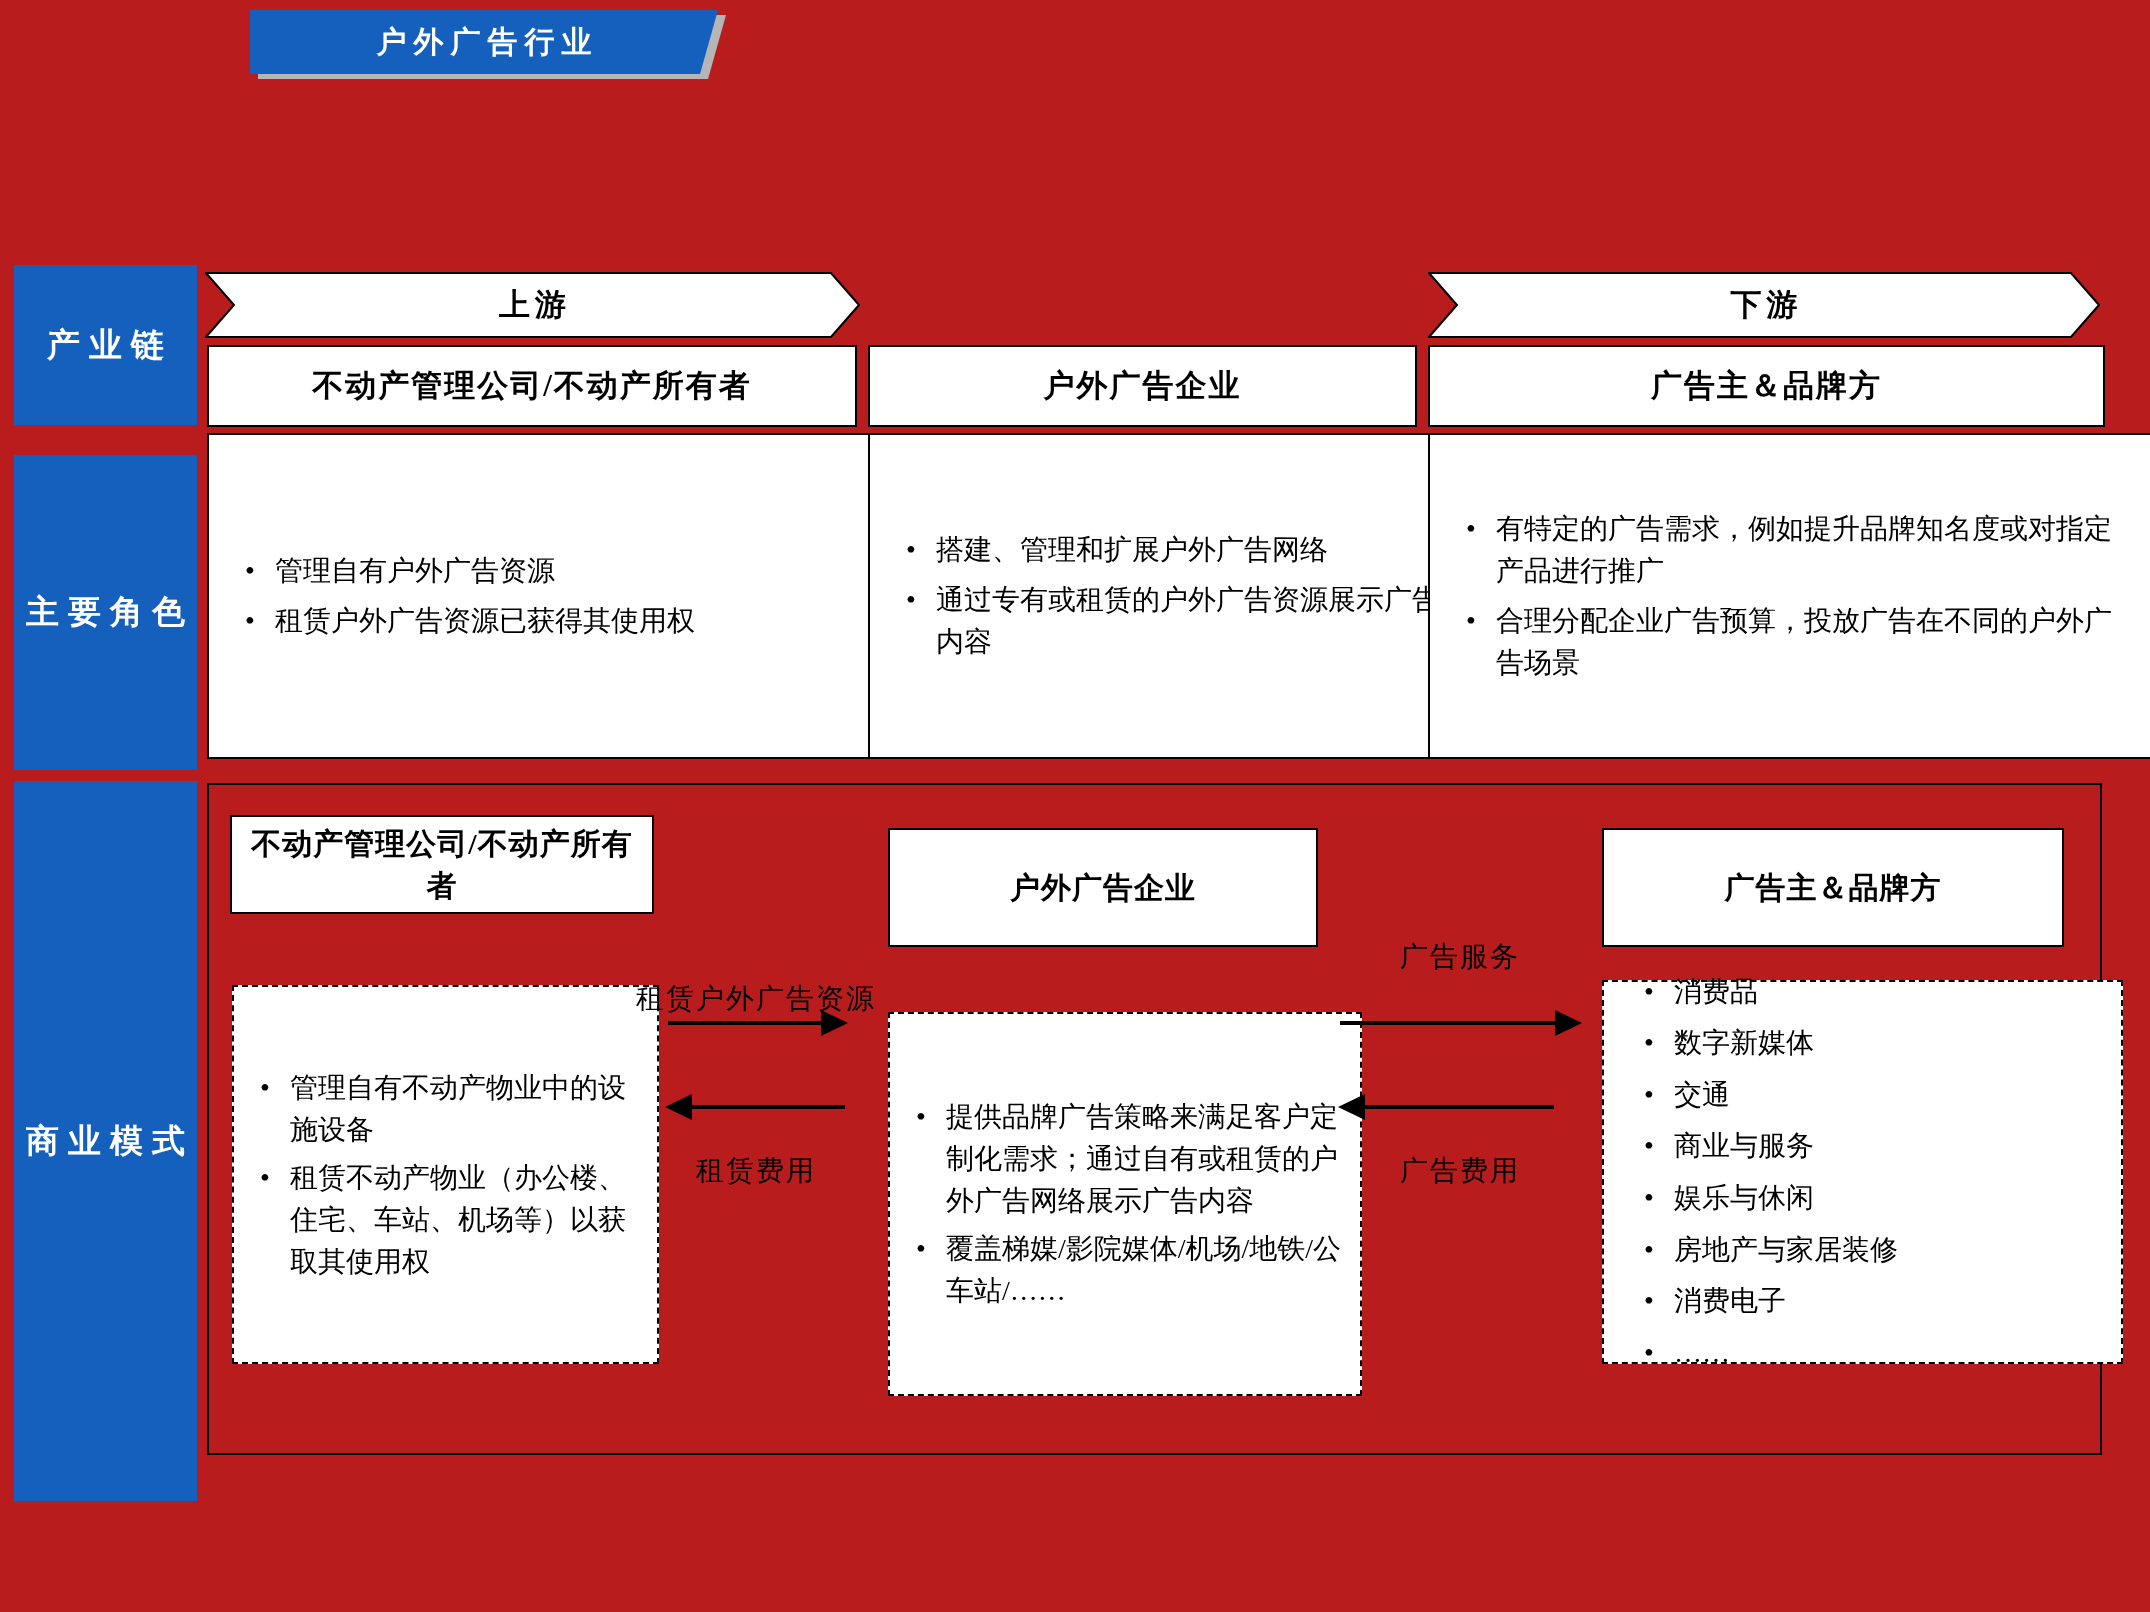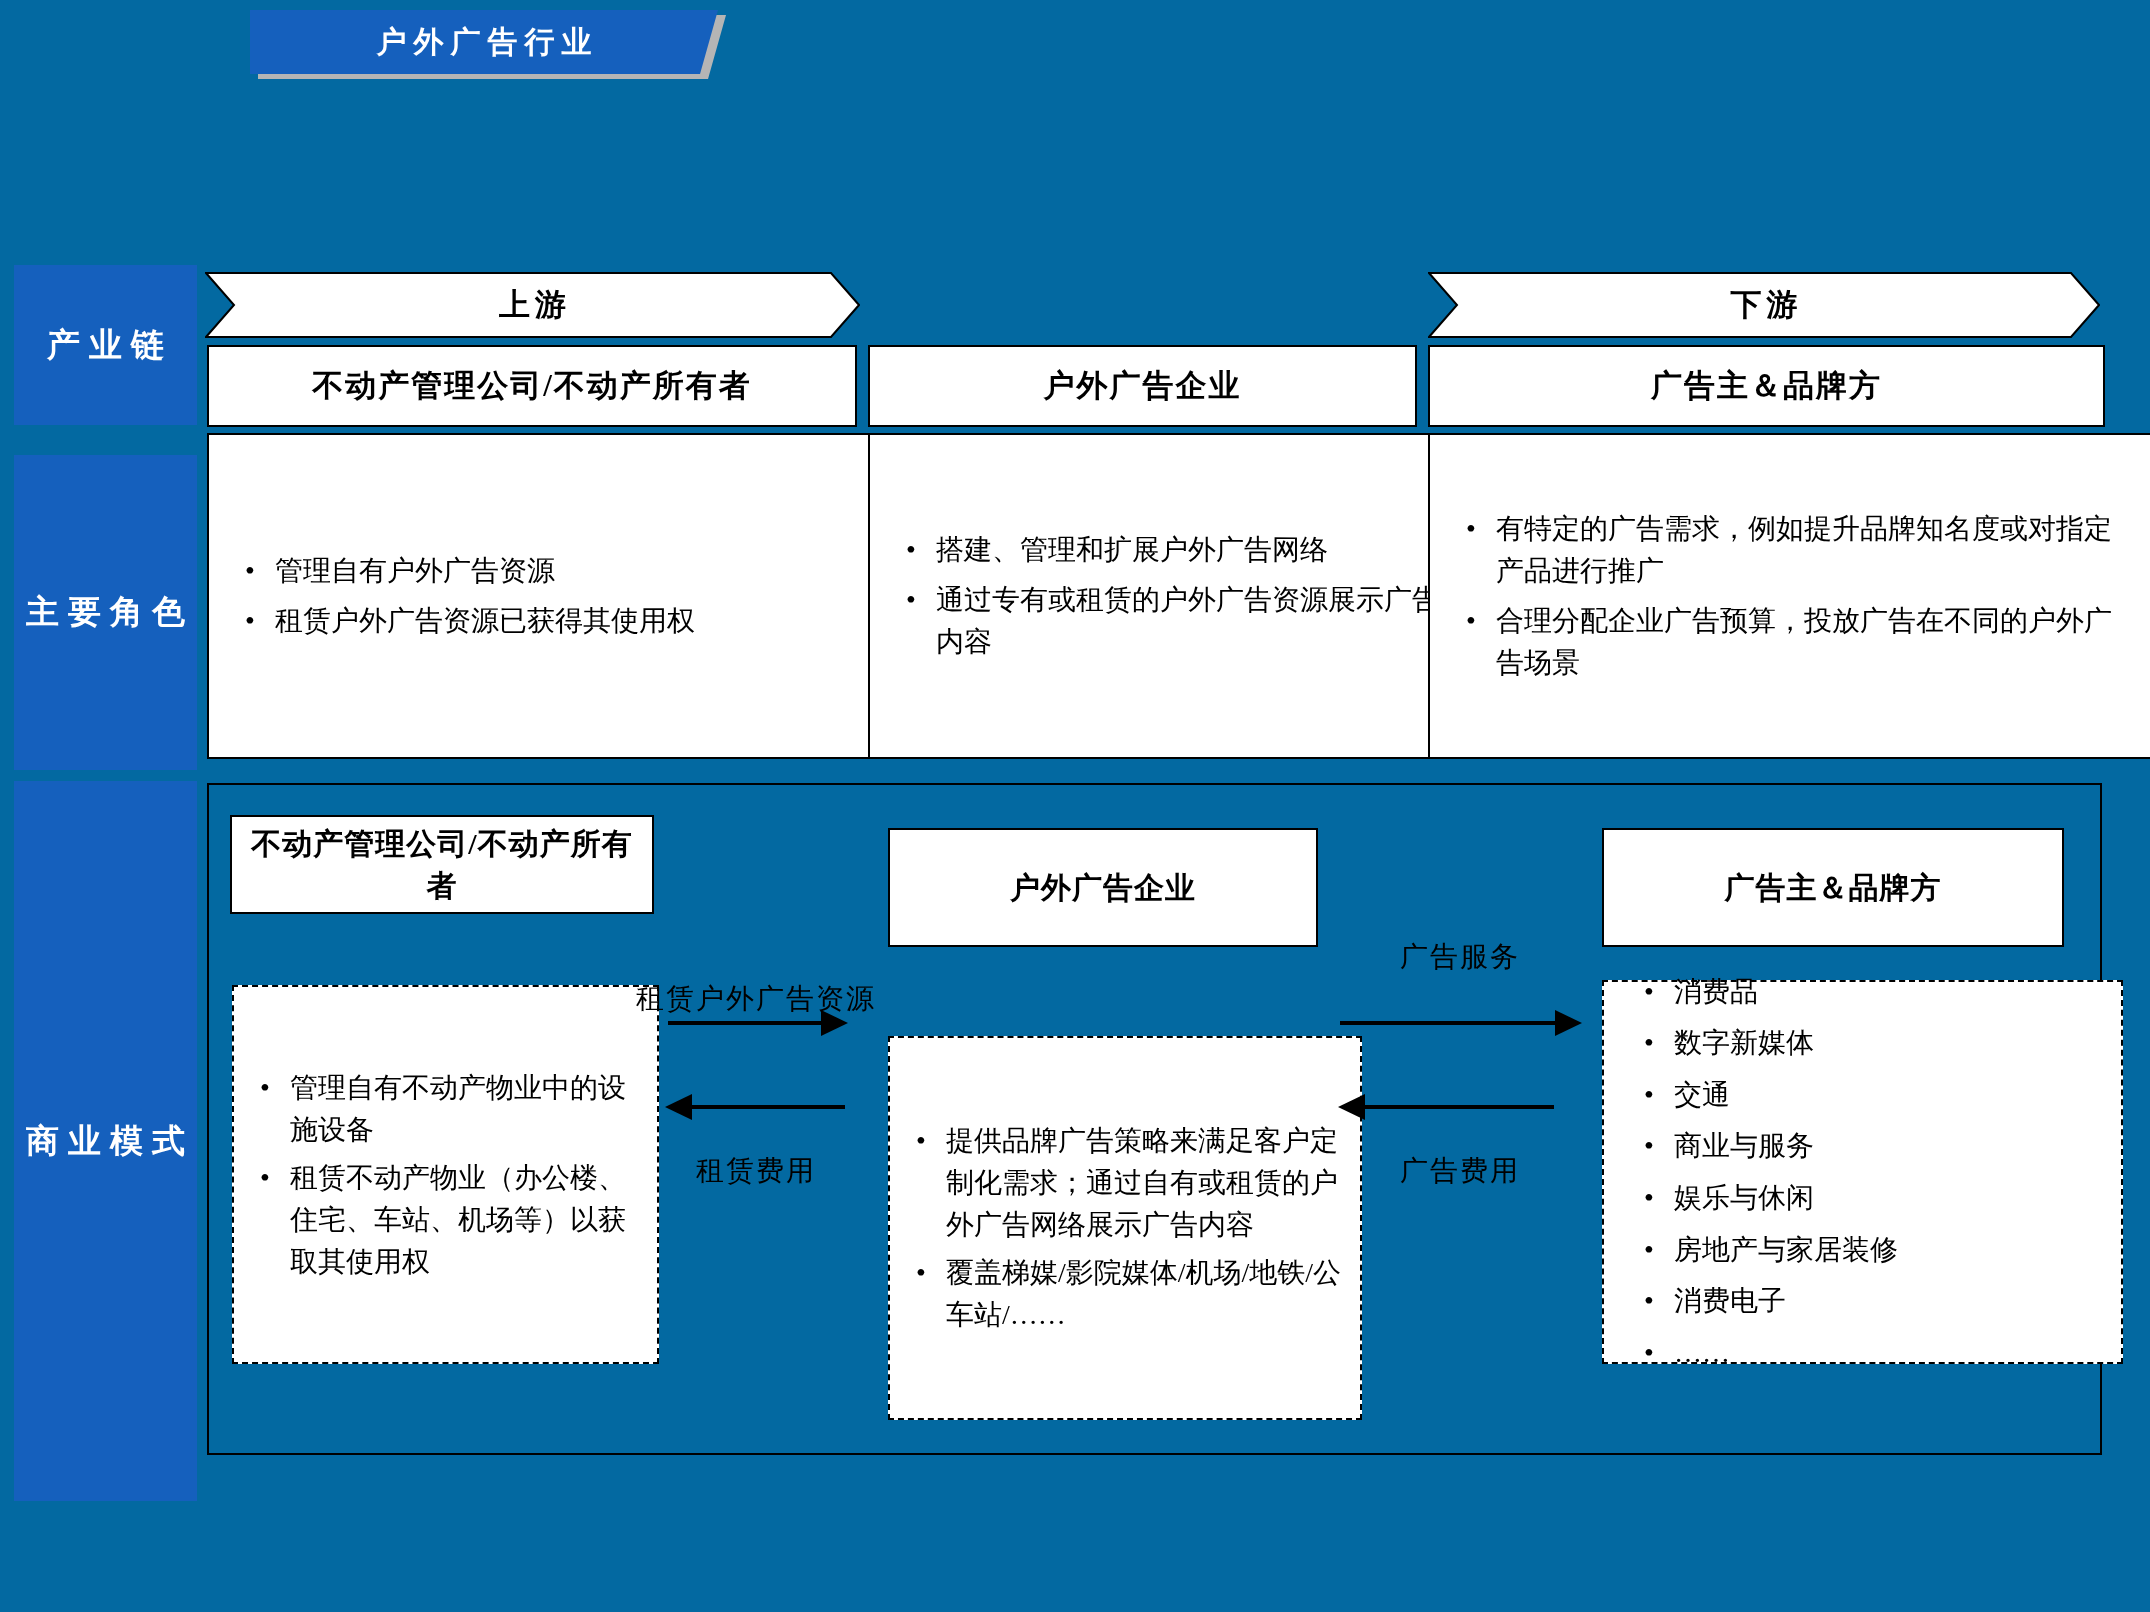--- a/index.html
+++ b/index.html
@@ -2,21 +2,21 @@
 <html><head>
 <meta charset="utf-8">
 <style>
   :root{
     --blue:#1560BD;
     --gold:#FFB20D;
     --ink:#000;
   }
   html,body{margin:0;padding:0;background:#fff;}
   .stage{
-    position:relative;width:2150px;height:1612px;background:#0369a1;
+    position:relative;width:2150px;height:1612px;background:#b91c1c;
     font-family:"Liberation Serif","DejaVu Serif",serif;color:var(--ink);
     overflow:hidden;
   }
   
   .banner{position:absolute;left:250px;top:10px;width:468px;height:64px;}
   .banner .shadow{position:absolute;inset:0;transform:translate(8px,5px);background:#b5b5b5;
     clip-path:polygon(0 0,100% 0,calc(100% - 18px) 100%,0 100%);}
   .banner .face{position:absolute;inset:0;background:var(--blue);
     clip-path:polygon(0 0,100% 0,calc(100% - 18px) 100%,0 100%);
     display:flex;align-items:center;justify-content:center;}
@@ -59,21 +59,21 @@
   .bm-outer{position:absolute;left:207px;top:783px;width:1891px;height:668px;border:2px solid var(--ink);}
   .bm-title{position:absolute;border:2px solid var(--ink);background:#fff;
     display:flex;align-items:center;justify-content:center;text-align:center;
     font-weight:bold;font-size:30px;line-height:1.4;letter-spacing:1px;}
   #bmt1{left:230px;top:815px;width:388px;height:95px;padding:0 16px;}
   #bmt2{left:888px;top:828px;width:426px;height:115px;}
   #bmt3{left:1602px;top:828px;width:458px;height:115px;}
   .bm-dash{position:absolute;border:2px dashed var(--ink);background:#fff;
     display:flex;flex-direction:column;justify-content:center;gap:6px;font-size:28px;line-height:1.5;}
   #bmd1{left:232px;top:985px;width:381px;height:375px;padding:0 16px 0 26px;}
-  #bmd2{left:888px;top:1036px;width:428px;height:380px;padding:0 16px 0 26px;}
+  #bmd2{left:888px;top:1012px;width:428px;height:380px;padding:0 16px 0 26px;}
   #bmd3{left:1602px;top:980px;width:461px;height:380px;padding:0 16px 0 40px;line-height:1.34;gap:14px;}
   
   .flow-label{position:absolute;width:260px;text-align:center;font-size:28px;letter-spacing:2px;}
   #fl1t{left:626px;top:980px;}
   #fl1b{left:626px;top:1152px;}
   #fl2t{left:1330px;top:938px;}
   #fl2b{left:1330px;top:1152px;}
   .arrow{position:absolute;height:26px;}
   .arrow .shaft{position:absolute;top:50%;height:4px;background:var(--ink);transform:translateY(-50%);}
   .arrow.right .shaft{left:0;right:20px;}

